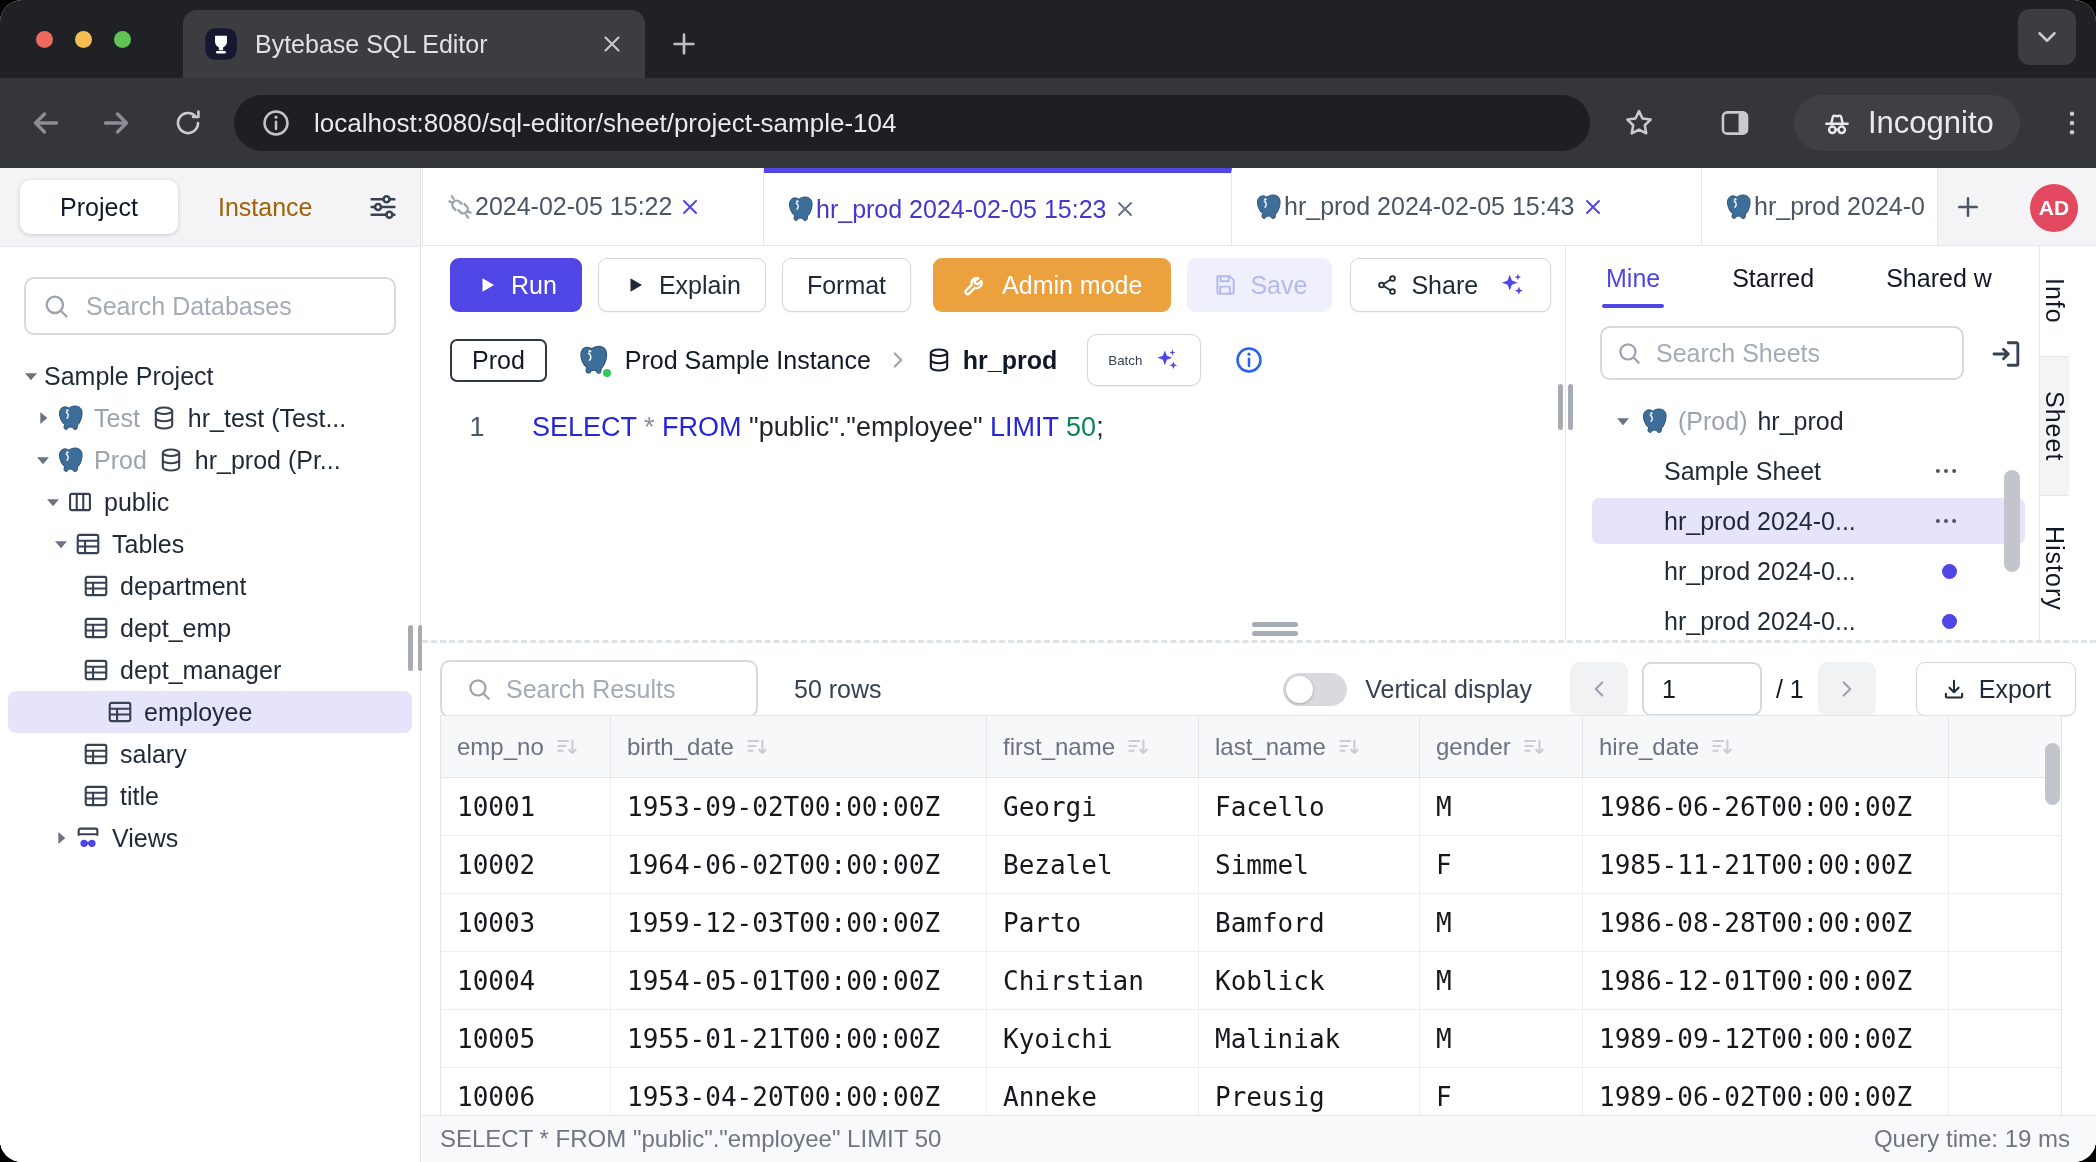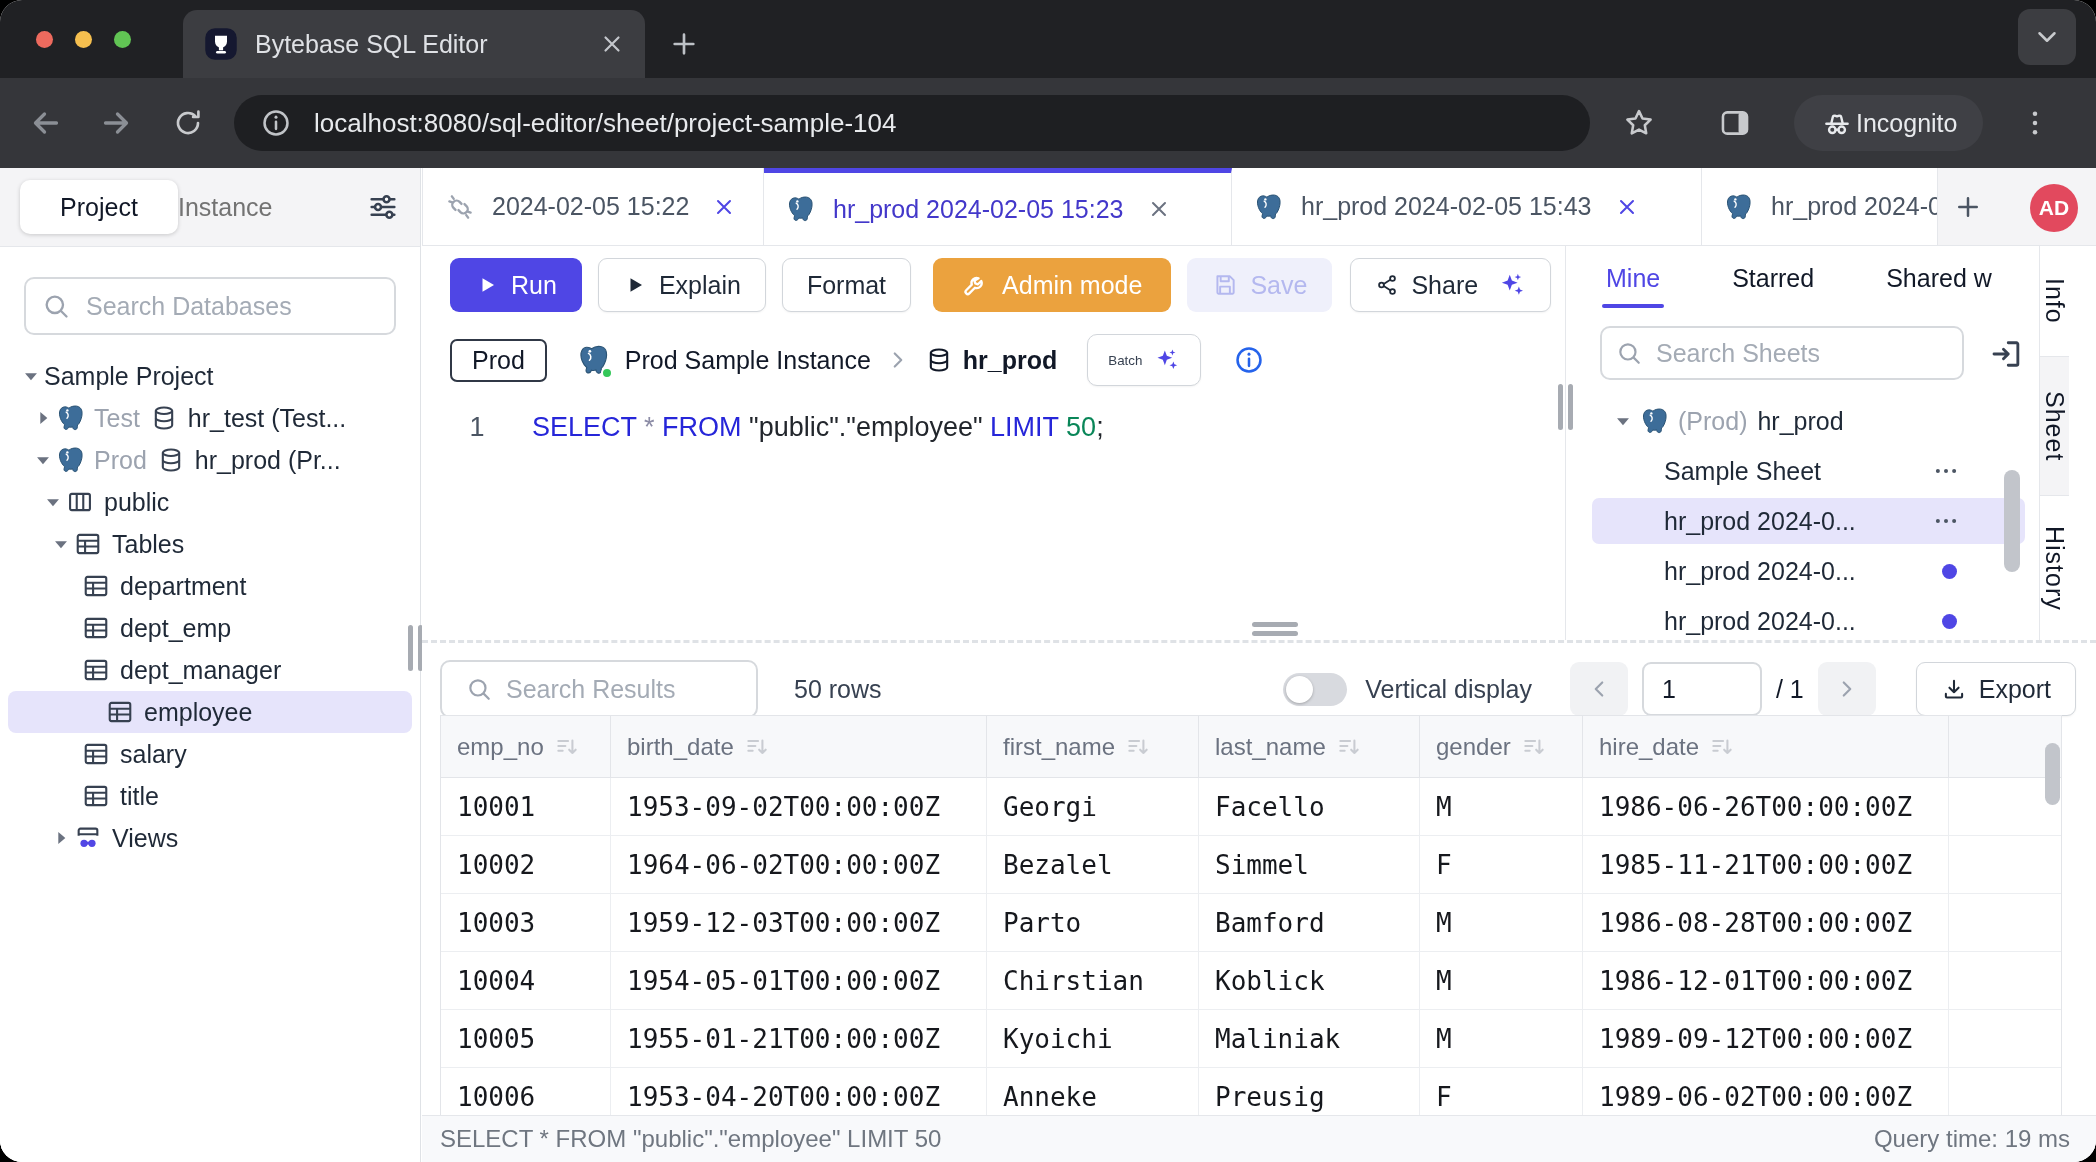--- a/index.html
+++ b/index.html
@@ -22,32 +22,32 @@
   .urlbar{position:absolute;left:0;top:78px;width:2096px;height:90px;background:#35363a;display:flex;align-items:center;}
   .navic{width:36px;height:36px;color:#8b8f95;}
   .urlbar .back{margin-left:28px;}
   .urlbar .fwd{margin-left:34px;}
   .urlbar .reload{margin-left:38px;color:#c8cacd;width:32px;height:32px;}
   .url-pill{margin-left:30px;width:1356px;height:56px;border-radius:28px;background:#1e1f22;display:flex;align-items:center;padding:0 26px;}
   .url-pill .ic{width:32px;height:32px;color:#c0c3c7;}
   .url-text{margin-left:22px;color:#e8eaed;font-size:26px;white-space:nowrap;}
   .star{margin-left:32px;width:34px;height:34px;color:#c8cacd;}
   .panelic{margin-left:62px;width:34px;height:34px;color:#c8cacd;}
-  .incog{margin-left:42px;height:56px;border-radius:28px;background:#3f4045;display:flex;align-items:center;gap:2px;padding:0 26px;color:#e8eaed;font-size:25px;}
+  .incog{margin-left:42px;height:56px;border-radius:28px;background:#3f4045;display:flex;align-items:center;gap:14px;padding:0 26px;color:#e8eaed;font-size:31px;}
   .incog .ic{width:34px;height:34px;}
   .dots{margin-left:36px;width:32px;height:32px;color:#c8cacd;}
 
   
   .app{position:absolute;left:0;top:168px;width:2096px;height:994px;background:#fff;}
 
   
   .sidebar{position:absolute;left:0;top:0;width:421px;height:994px;border-right:1px solid #dfe2e6;background:#fff;}
   .side-head{height:79px;background:#f4f4f6;border-bottom:1px solid #e5e7eb;display:flex;align-items:center;padding:0 20px;}
   .proj-pill{width:158px;height:54px;background:#fff;border-radius:10px;box-shadow:0 1px 4px rgba(0,0,0,.18);display:flex;align-items:center;justify-content:center;font-size:25px;color:#111827;}
-  .inst-lbl{font-size:25px;color:#737373;}
+  .inst-lbl{margin-left:40px;font-size:25px;color:#a16207;}
   .sliders{margin-left:auto;width:34px;height:34px;color:#374151;}
   .side-search{margin:30px 24px 0;height:58px;border:2px solid #d6d9dd;border-radius:10px;display:flex;align-items:center;padding:0 16px;background:#fff;}
   .side-search .ic{width:28px;height:28px;color:#9ca3af;}
   .side-search input{border:0;outline:0;margin-left:14px;font-size:25px;color:#374151;width:100%;background:transparent;}
   input::placeholder{color:#a4abb5;}
   .tree{margin-top:20px;}
   .trow{height:42px;display:flex;align-items:center;font-size:25px;color:#1f2937;white-space:nowrap;position:relative;}
   .trow .caret{width:26px;height:26px;color:#6b7280;flex:none;}
   .trow .caret.blank{visibility:hidden;}
   .trow .nico{width:28px;height:28px;margin-right:10px;color:#374151;}
@@ -55,21 +55,21 @@
   .trow .muted{color:#9ca3af;margin-right:10px;}
   .trow.sel{background:#e6e4fb;border-radius:8px;margin:0 8px;}
   .sidebar .grip-v{position:absolute;left:408px;top:457px;display:flex;gap:5px;}
   .grip-v i{width:5px;height:46px;border-radius:3px;background:#a7abb2;display:block;}
 
   
   .main{position:absolute;left:422px;top:0;width:1674px;height:994px;}
 
   
   .edittabs{position:absolute;left:0;top:0;width:1674px;height:78px;background:#f4f4f6;border-bottom:1px solid #e5e7eb;display:flex;align-items:stretch;}
-  .etab{background:#fff;border-right:1px solid #e5e7eb;display:flex;align-items:center;padding:0 22px;font-size:25px;color:#4b5563;gap:17px;overflow:hidden;white-space:nowrap;}
+  .etab{background:#fff;border-right:1px solid #e5e7eb;display:flex;align-items:center;padding:0 22px;font-size:25px;color:#4b5563;gap:0;overflow:hidden;white-space:nowrap;}
   .etab:first-child{border-left:1px solid #e5e7eb;}
   .etab.active{border-top:5px solid #4f46e5;color:#4338ca;}
   .etab .ti{width:30px;height:30px;}
   .etab .cx{width:24px;height:24px;margin-left:6px;}
   .cx.indigo{color:#4f46e5;}
   .cx.gray{color:#6b7280;}
   .etab .unlink{color:#9ca3af;}
   .tab-plus{width:60px;display:flex;align-items:center;justify-content:center;color:#4b5563;}
   .tab-plus .ic{width:30px;height:30px;}
   .avatar{position:absolute;right:18px;top:16px;width:48px;height:48px;border-radius:50%;background:#e2495e;color:#fff;display:flex;align-items:center;justify-content:center;font-size:21px;font-weight:bold;}

